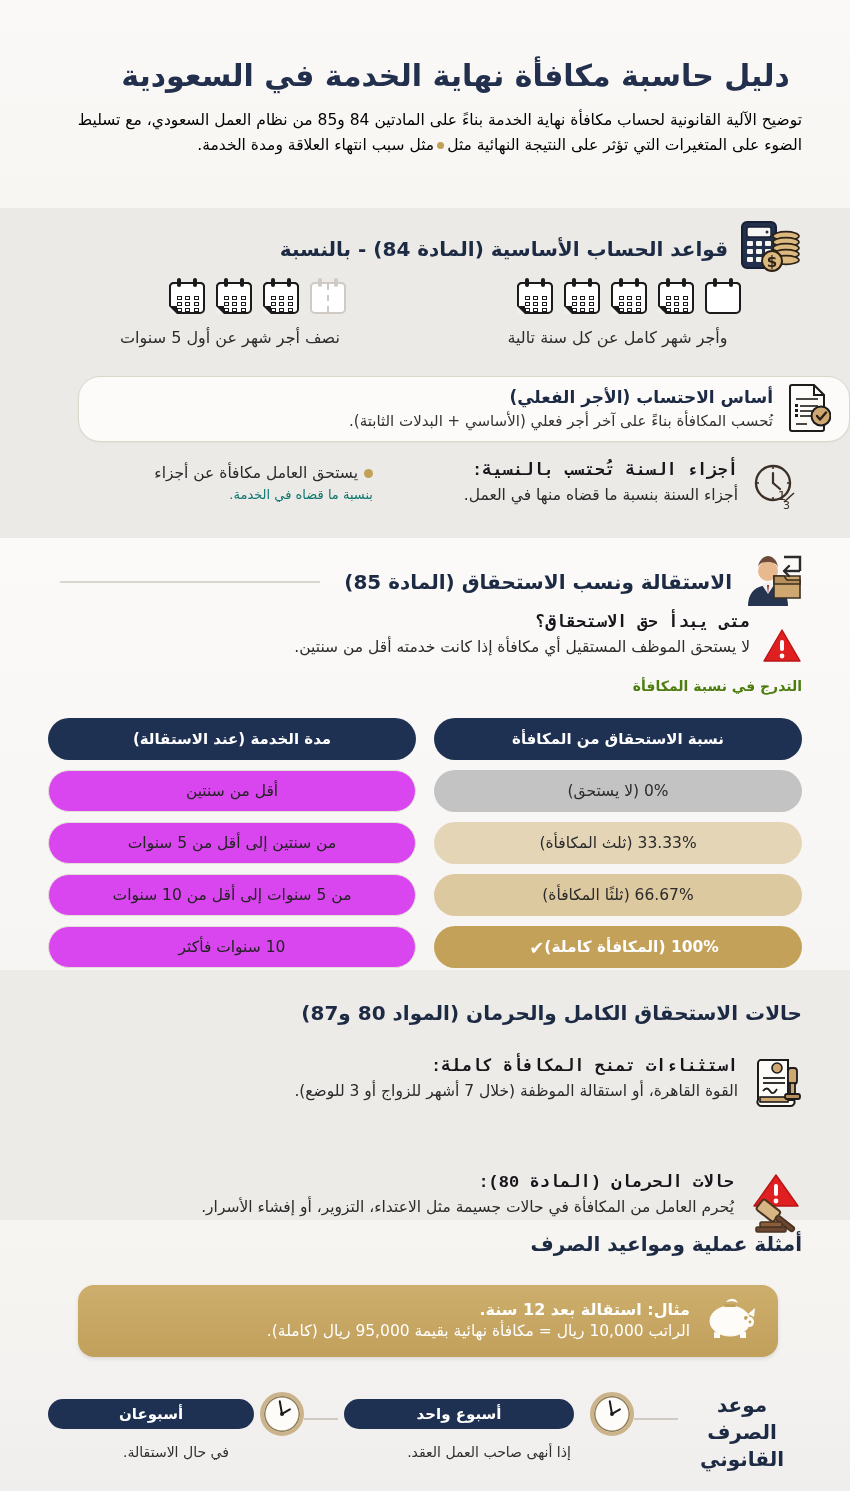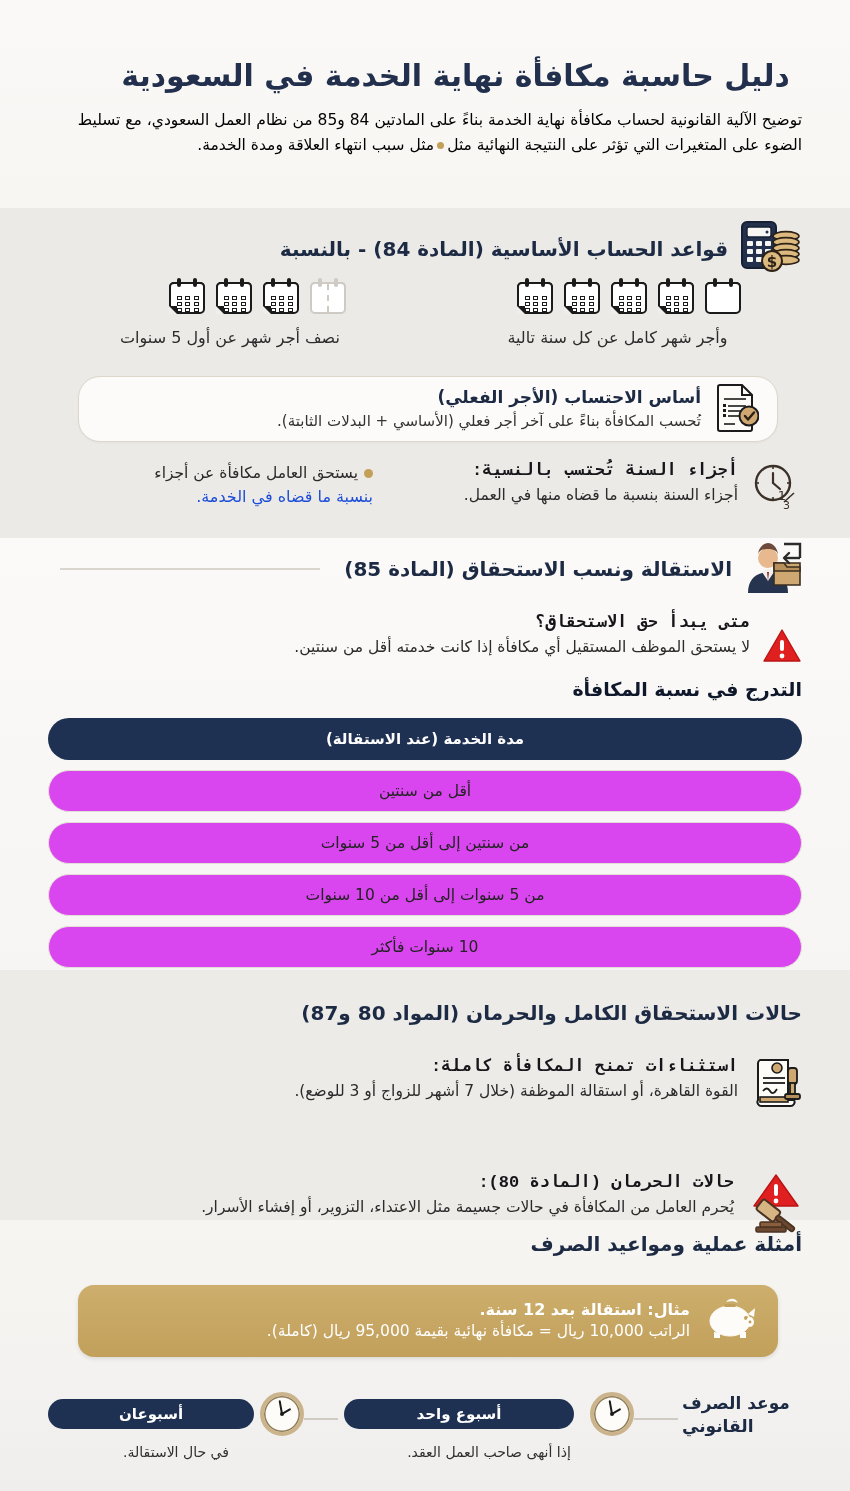--- a/index.html
+++ b/index.html
@@ -121,22 +121,22 @@
     padding:0 18px;box-sizing:border-box;box-shadow:0 2px 4px rgba(0,0,0,.10);
   }
   .gold-banner .t{flex:1 1 auto;text-align:right;color:#fff;}
   .gb-h{font-size:16px;font-weight:bold;line-height:1.35;}
   .gb-p{font-size:15.5px;line-height:1.4;}
   .gb-h .lbl{color:#ffffff;}
 
   
   .tl{position:absolute;left:48px;top:1388px;width:754px;height:80px;}
   .tl-label{
-    position:absolute;right:0;top:4px;width:120px;text-align:left;
-    font-size:17px;font-weight:bold;color:#1d2a44;line-height:1.35;
+    position:absolute;right:0;top:4px;width:120px;text-align:center;
+    font-size:20px;font-weight:bold;color:#1d2a44;line-height:1.35;
   }
   .tl-conn{position:absolute;height:2px;background:#cfcac2;top:30px;}
   .tl-node{position:absolute;top:4px;}
   .tl-pill{
     height:30px;border-radius:15px;background:#1f3153;color:#fff;
     display:flex;align-items:center;justify-content:center;
     font-size:15px;font-weight:bold;padding:0 14px;box-sizing:border-box;
   }
   .tl-cap{font-size:14px;color:#2f2f2f;text-align:center;margin-top:8px;}
   .clock{
@@ -151,21 +151,21 @@
 
   
   .alert-row{
     position:absolute;display:flex;flex-direction:row;gap:12px;align-items:flex-start;
   }
   .alert-txt{text-align:right;}
   .a-h{font-size:17px;font-weight:bold;color:#16161a;line-height:1.35;font-family:Liberation Mono, monospace;}
   .a-p{font-size:15.5px;color:#2b2b2b;line-height:1.5;margin-top:1px;}
 
   .sub-h{
-    position:absolute;font-size:19px;font-weight:bold;color:#0f172a;text-align:right;
+    position:absolute;font-size:14px;font-weight:bold;color:#4d7c0f;text-align:right;
   }
 </style>
 </head>
 <body>
 
 <div class="page">
 
   <div class="band band-hero"></div>
   <div class="band band-rules"></div>
   <div class="band band-res"></div>
@@ -345,21 +345,21 @@
     </div>
     <div class="cal blank">
       <div class="top"></div>
         <div class="body"></div>
         <div class="ring l"></div>
         <div class="ring r"></div>
     </div>
   </div>
   <div class="cal-cap" style="right:60px;top:328px;width:345px;">وأجر شهر كامل عن كل سنة تالية</div>
 
-  <div class="card-box" style="left:78px;top:376px;width:700px;height:66px;">
+  <div class="card-box" style="left:78px;top:376px;width:772px;height:66px;">
     <span>
       <svg width="44" height="50" viewBox="0 0 44 50">
         <path d="M5 3 h22 l10 10 v34 a2 2 0 0 1 -2 2 H5 a2 2 0 0 1 -2 -2 V5 a2 2 0 0 1 2 -2 z" fill="#fdfcf9" stroke="#1b1b1b" stroke-width="2"></path>
         <path d="M27 3 v10 h10" fill="none" stroke="#1b1b1b" stroke-width="2"></path>
         <g stroke="#1b1b1b" stroke-width="1.6">
           <line x1="9" y1="17" x2="31" y2="17"></line>
           <line x1="13" y1="24" x2="31" y2="24"></line>
           <line x1="13" y1="29" x2="31" y2="29"></line>
           <line x1="13" y1="34" x2="31" y2="34"></line>
           <line x1="9" y1="42" x2="20" y2="42"></line>
@@ -398,24 +398,24 @@
     </span>
     <span class="alert-txt">
       <div class="a-h">أجزاء السنة تُحتسب بالنسية:</div>
       <div class="a-p">أجزاء السنة بنسبة ما قضاه منها في العمل.</div>
     </span>
   </div>
   <div style="position:absolute;left:48px;top:462px;width:325px;text-align:right;">
     <div style="font-size:15.5px;color:#2b2b2b;line-height:1.5;">
       <span style="display:inline-block;width:9px;height:9px;border-radius:50%;background:#c3a058;vertical-align:middle;margin-left:6px;"></span><span>يستحق العامل مكافأة عن أجزاء</span>
     </div>
-    <div style="font-size:16px;color:#1d4ed8;line-height:1.5;">بنسبة ما قضاه في الخدمة.</div>
-  </div>
-
-  <div class="sec-head inner" style="position:absolute;top:539px;">
+    <div style="font-size:13px;color:#0f766e;line-height:1.5;">بنسبة ما قضاه في الخدمة.</div>
+  </div>
+
+  <div class="sec-head inner" style="position:absolute;top:552px;">
     <span class="ico">
       <svg width="58" height="56" viewBox="0 0 58 56">
         <path d="M4 54 c0-12 6-18 14-20 l6-1 l6 1 c8 2 14 8 14 20 z" fill="#27344f"></path>
         <path d="M18 33 l6 9 l6-9 l-4-3 h-4 z" fill="#f2f1ee"></path>
         <path d="M23 33 l1 9 l1-9 z" fill="#8a2a2a"></path>
         <circle cx="24" cy="19" r="10" fill="#e8b98f"></circle>
         <path d="M14 17 c0-9 6-13 10-13 s10 4 10 13 c0-5-4-7-10-7 s-10 2-10 7z" fill="#6d4a3b"></path>
         <path d="M30 24 h26 v22 H30 z" fill="#cfa871" stroke="#3b2e20" stroke-width="1.6"></path>
         <path d="M30 24 h10 l3 4 h13 v4 H30 z" fill="#b8905c" stroke="#3b2e20" stroke-width="1.6"></path>
         <path d="M40 5 h16 v14" fill="none" stroke="#2b2b2b" stroke-width="2.4"></path>
@@ -446,20 +446,30 @@
   <div class="tbl">
 
     <div class="col">
       <div class="cell hdr">مدة الخدمة (عند الاستقالة)</div>
       <div class="cell plain">أقل من سنتين</div>
       <div class="cell plain">من سنتين إلى أقل من 5 سنوات</div>
       <div class="cell plain">من 5 سنوات إلى أقل من 10 سنوات</div>
       <div class="cell plain">10 سنوات فأكثر</div>
     </div>
 
+    <div class="col">
+      <div class="cell hdr">نسبة الاستحقاق من المكافأة</div>
+      <div class="cell grey">0% (لا يستحق)</div>
+      <div class="cell gold1">33.33% (ثلث المكافأة)</div>
+      <div class="cell gold2">66.67% (ثلثًا المكافأة)</div>
+      <div class="cell gold3">
+        <span>100% (المكافأة كاملة)</span>
+        <span class="ck">✔</span>
+      </div>
+    </div>
   </div>
 
   <div class="sub-h" style="right:48px;top:1000px;width:754px;font-size:20px;color:#1d2a44;line-height:1.35;">حالات الاستحقاق الكامل والحرمان (المواد 80 و87)</div>
 
   <div class="alert-row" style="right:48px;top:1056px;width:700px;">
     <span>
       <svg width="52" height="54" viewBox="0 0 52 54">
         <path d="M10 4 h28 v40 h6 a4 4 0 0 1 -4 6 H12 a4 4 0 0 1 -4 -6 V8 a4 4 0 0 1 2 -4z" fill="#fdfcf9" stroke="#1b1b1b" stroke-width="2"></path>
         <circle cx="27" cy="12" r="5" fill="#cfa871" stroke="#1b1b1b" stroke-width="1.6"></circle>
         <g stroke="#1b1b1b" stroke-width="1.8">

